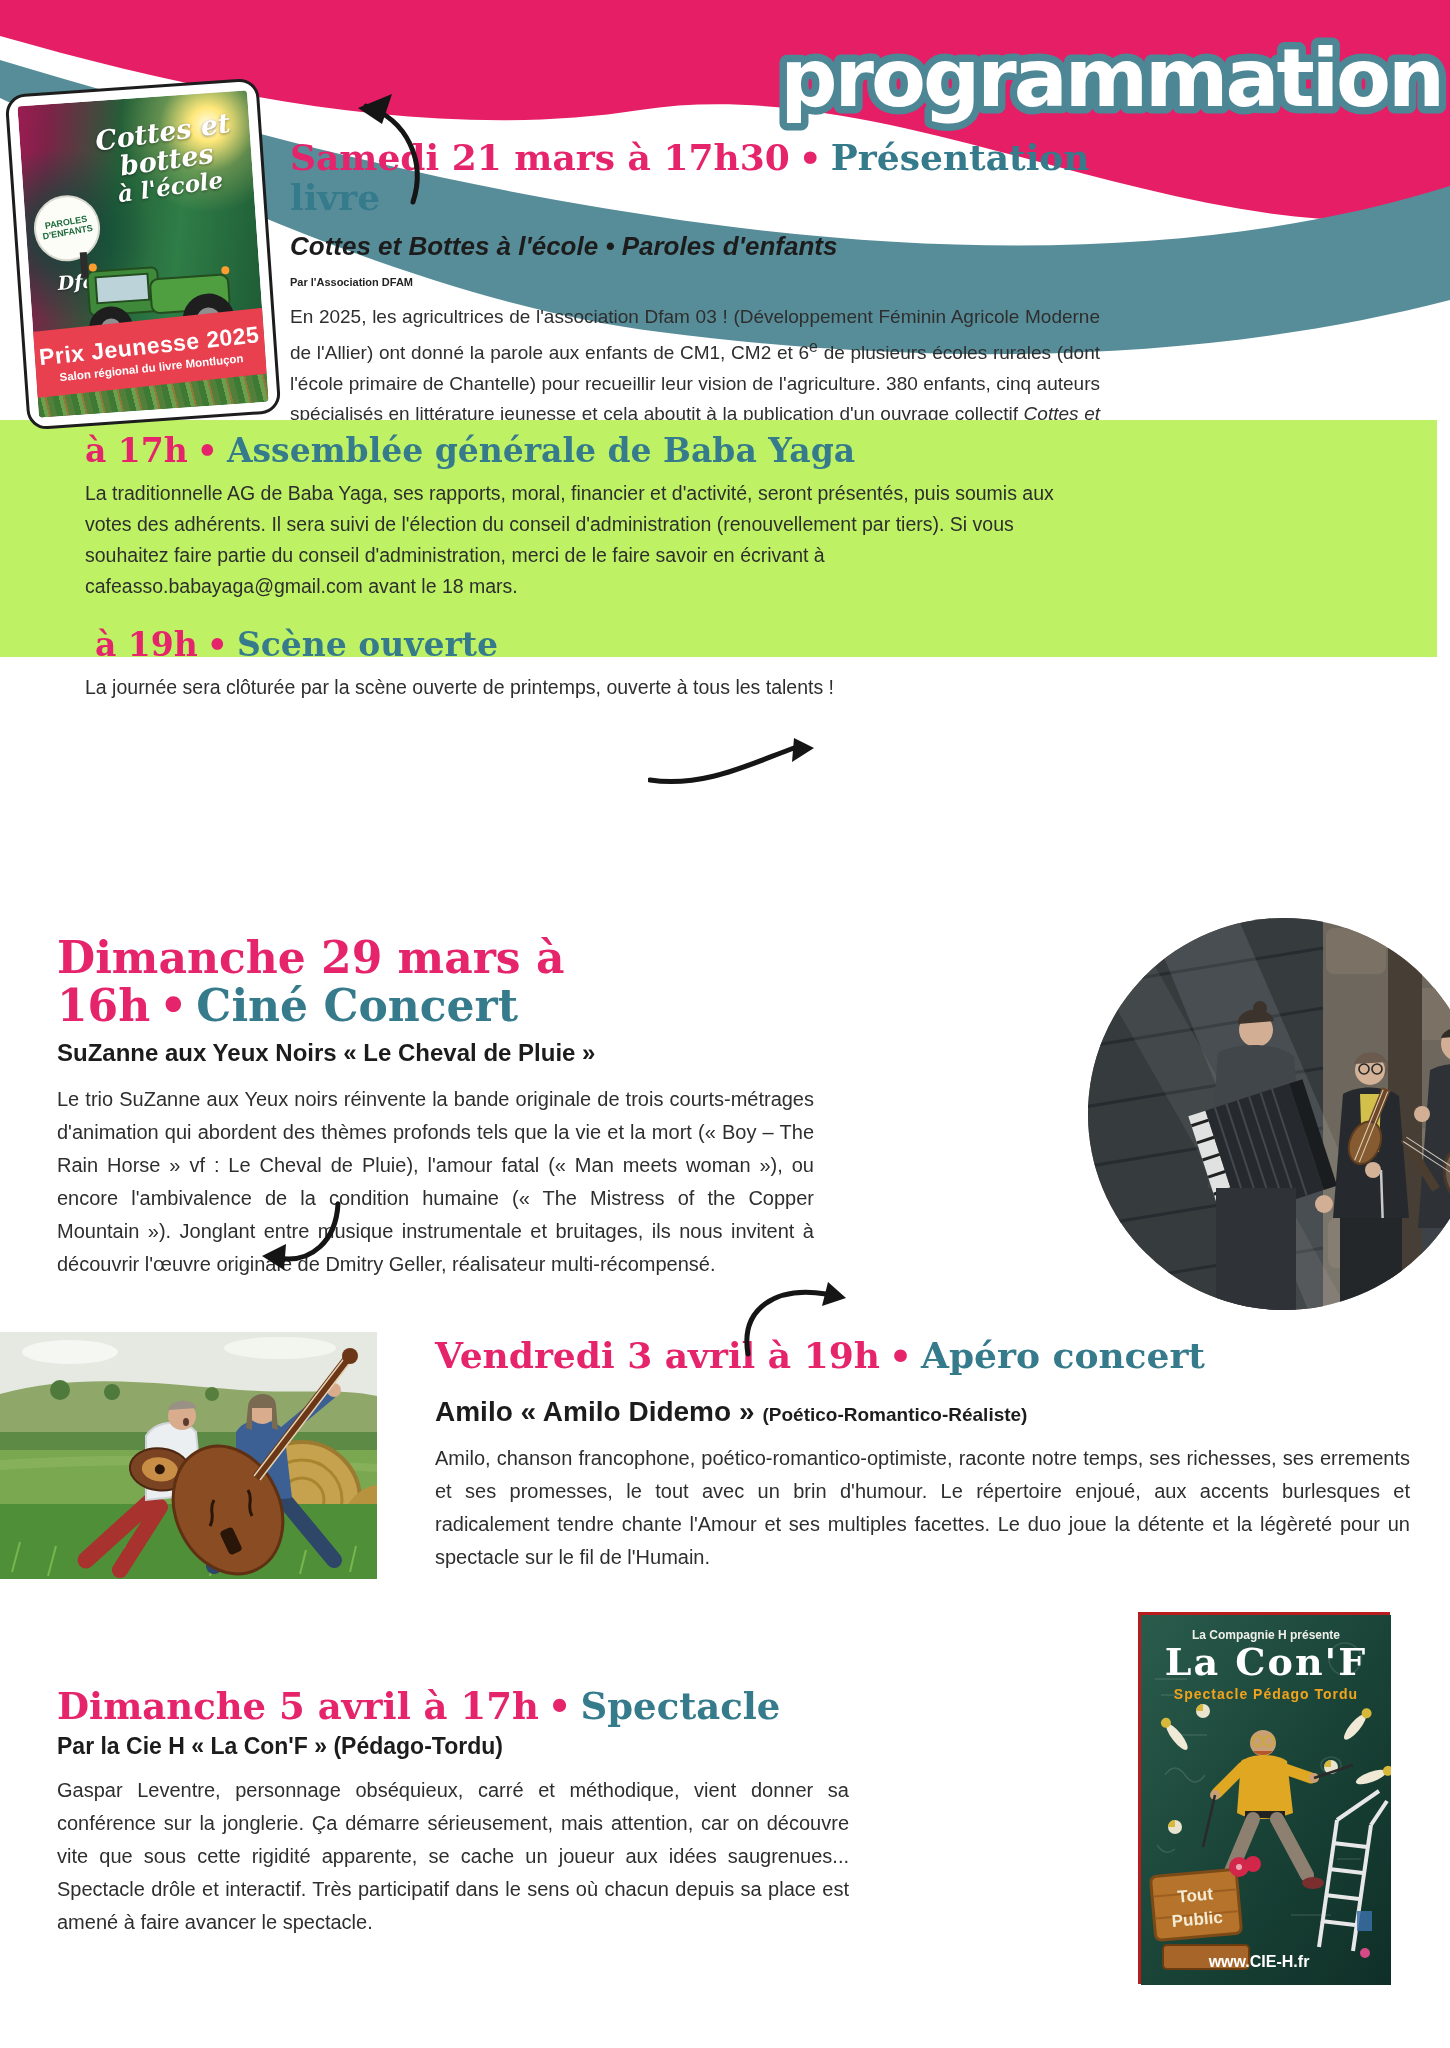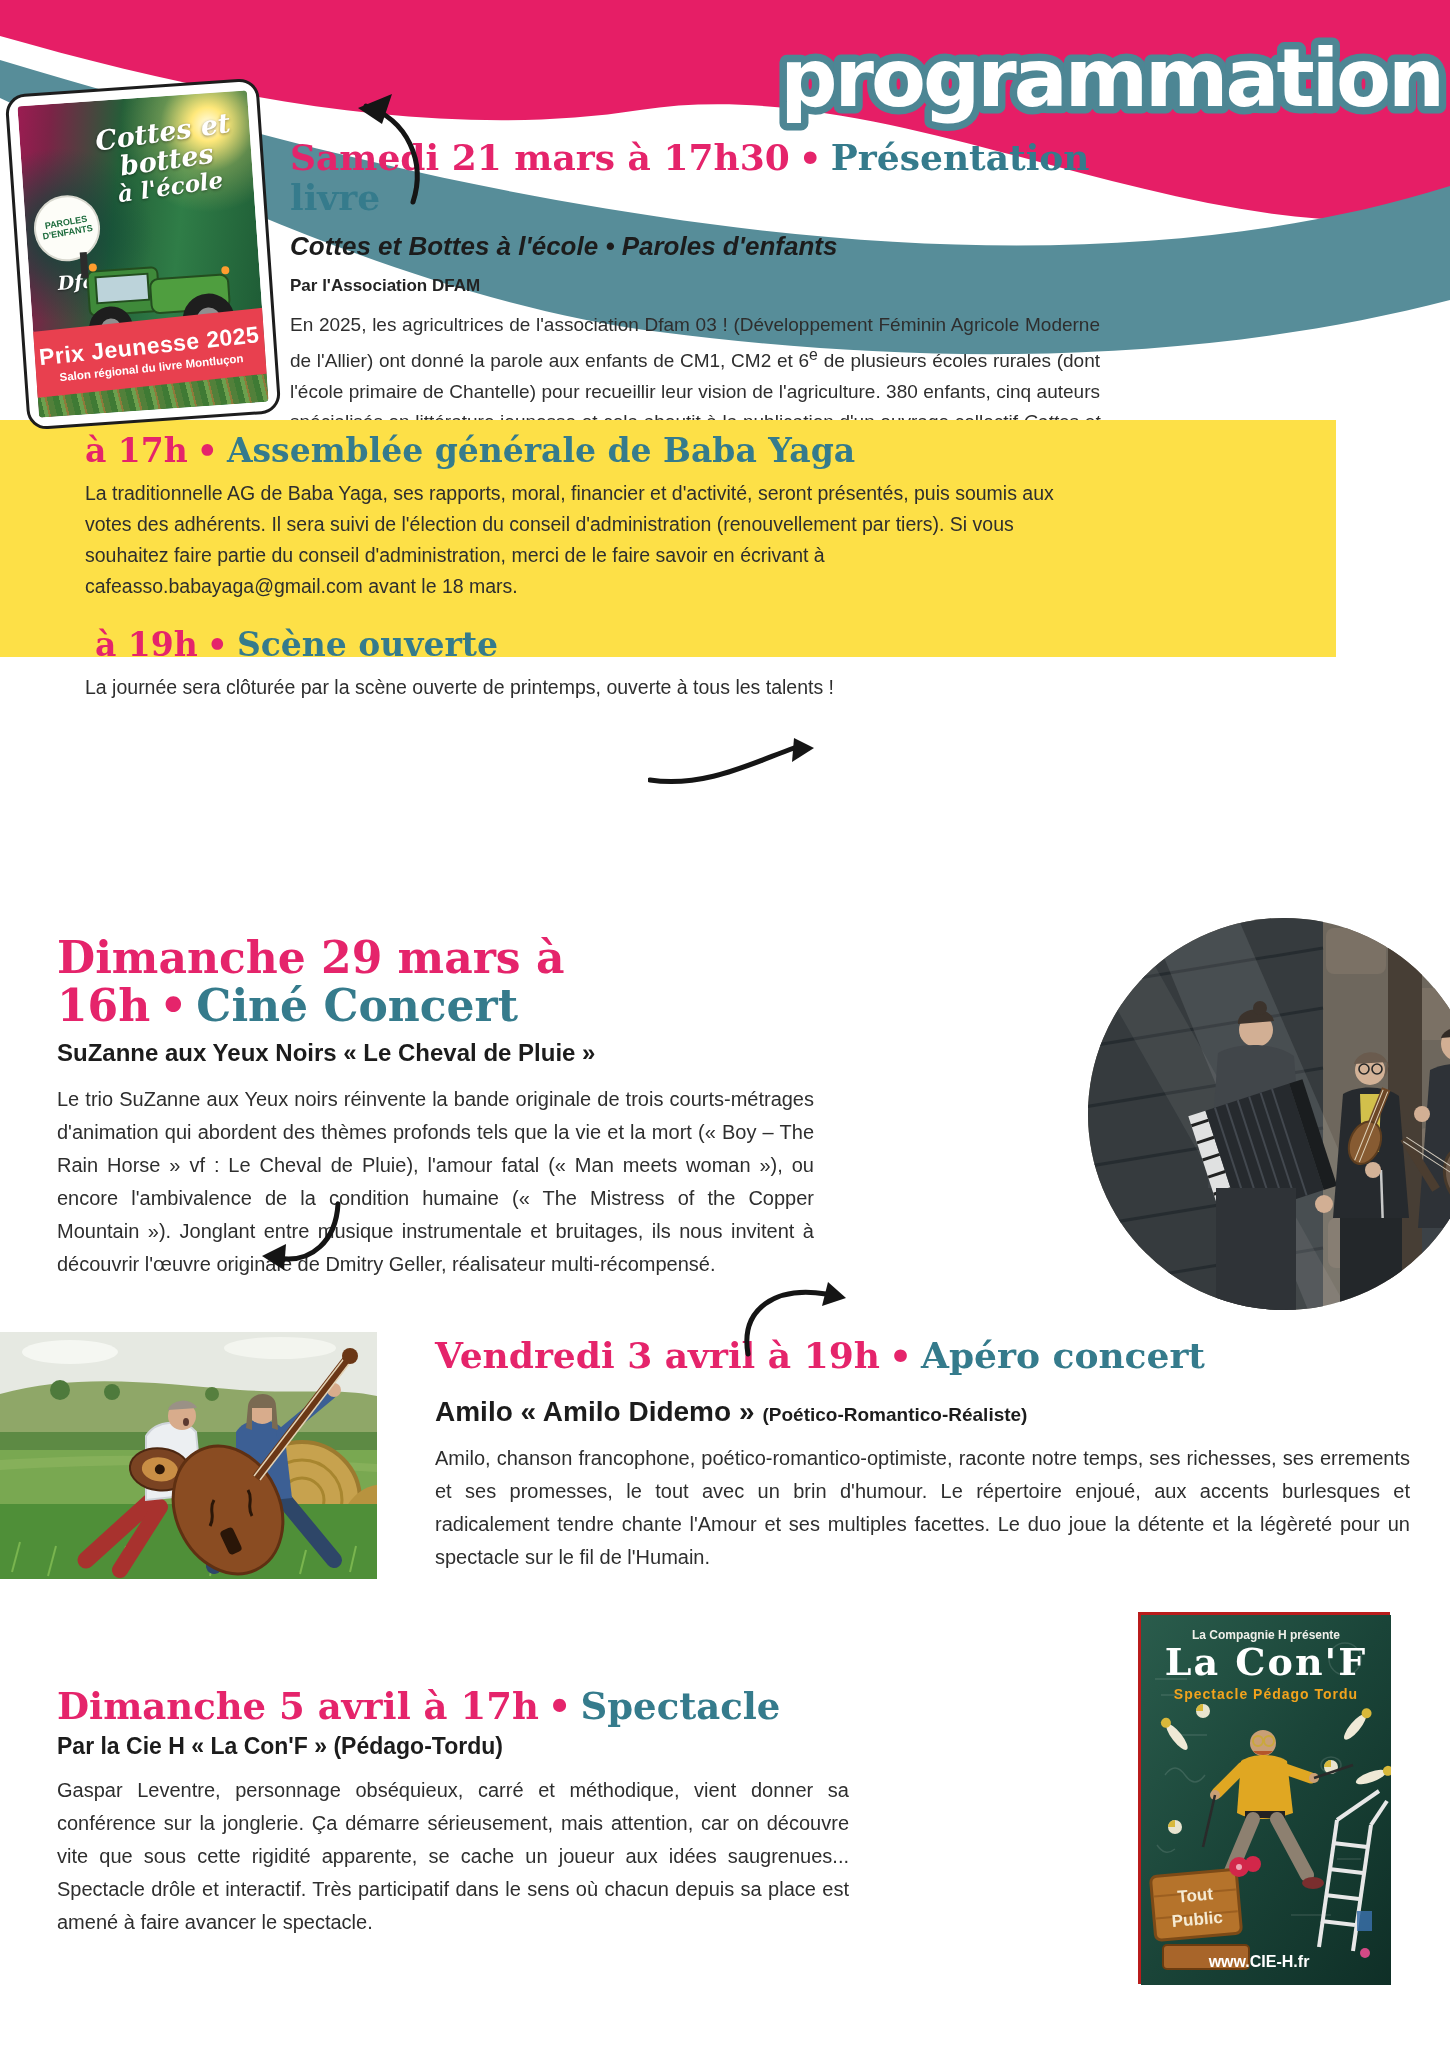--- a/index.html
+++ b/index.html
@@ -38,28 +38,28 @@
   
   .arrow{position:absolute;z-index:4;}
   
   .date-h{font-family:"DejaVu Serif",serif;font-weight:bold;font-size:36px;margin:0;line-height:1.1;}
   .date-h .pink{color:#e5246b;}
   .date-h .bullet{color:#e5246b;margin:0 9px;}
   .date-h .teal{color:#357b8c;}
   .ev-title{font-weight:bold;color:#1c1c1c;margin:0;}
   .byline{font-weight:bold;color:#232323;}
   .body-text{color:#2e2e2e;text-align:justify;margin:0;}
-  .cream-band{position:absolute;left:0;top:420px;width:1336px;height:237px;background:#fde047;z-index:2;}
+  .cream-band{position:absolute;left:0;top:420px;width:1437px;height:237px;background:#bef264;z-index:2;}
   .cream-inner{position:absolute;left:85px;top:12px;width:990px;}
   .cream-h{font-family:"DejaVu Serif",serif;font-weight:bold;font-size:33px;margin:0 0 8px 0;line-height:1.15;}
   .cream-body{font-size:19.5px;line-height:31px;color:#2e2e2e;margin:0;}
   section{position:absolute;z-index:2;}
   .ev1{left:290px;top:138px;width:810px;}
   .ev1 .ev-title{font-size:26px;font-style:italic;margin-top:14px;}
-  .ev1 .byline{font-size:17px;margin-top:14px;}
+  .ev1 .byline{font-size:11px;margin-top:14px;}
   .ev1 .body-text{font-size:19px;line-height:30px;margin-top:14px;}
   .cine{left:57px;top:934px;width:760px;}
   .cine .ev-title{font-size:24px;margin-top:8px;}
   .cine .body-text{font-size:20px;line-height:33px;margin-top:16px;width:757px;}
   .apero{left:435px;top:1336px;width:975px;}
   .apero .ev-title{font-size:28px;margin-top:20px;}
   .apero .ev-title .suffix{font-size:19px;margin-left:8px;}
   .apero .body-text{font-size:20px;line-height:33px;margin-top:14px;}
   .spect{left:57px;top:1686px;width:792px;}
   .spect .ev-title{font-size:23px;margin-top:6px;}

